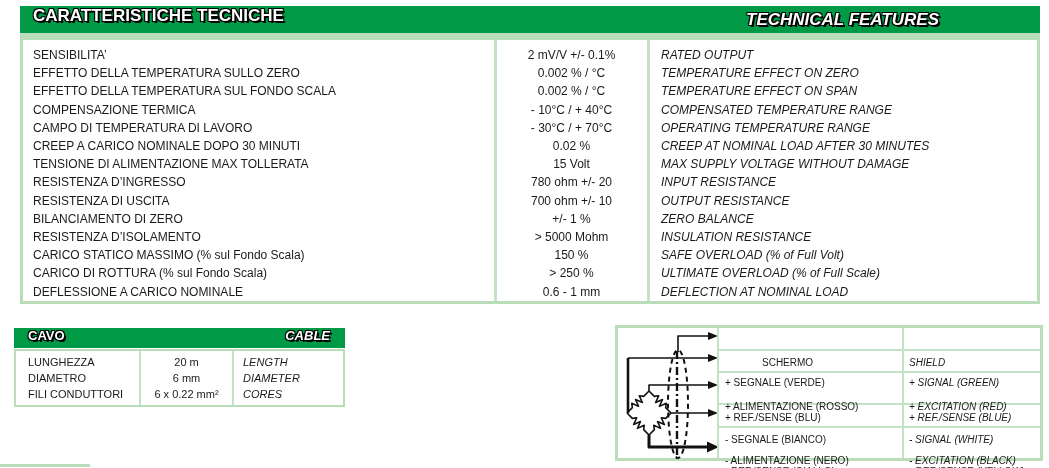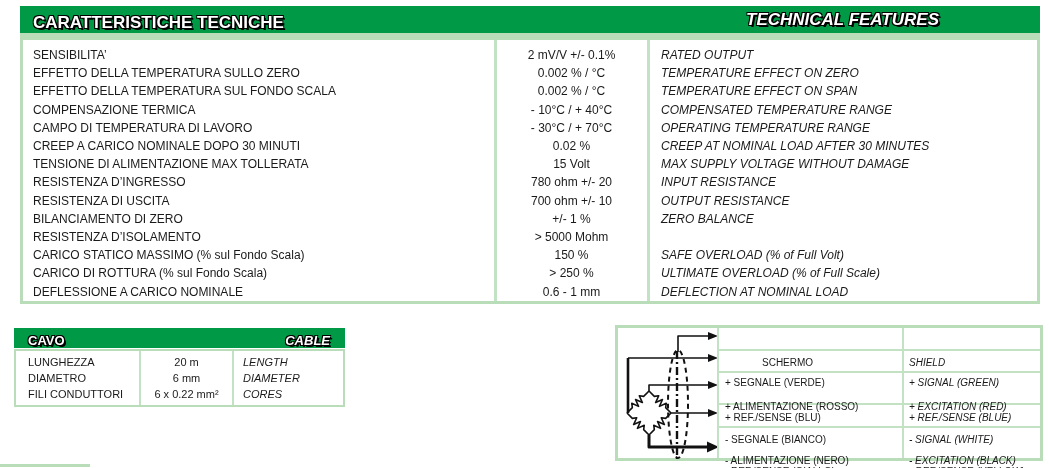--- a/index.html
+++ b/index.html
@@ -2,21 +2,21 @@
 <html><head>
 <meta charset="utf-8">
 <style>
   html,body{margin:0;padding:0;background:#ffffff;}
   #page{
     position:relative;width:1049px;height:468px;background:#ffffff;overflow:hidden;
     font-family:"Liberation Sans","DejaVu Sans",sans-serif;color:#1a1a1a;
   }
   .abs{position:absolute;}
   
-  .greenbar{background:#009945;display:flex;align-items:flex-end;}
+  .greenbar{background:#009945;display:flex;align-items:flex-start;}
   .bar-title{
     color:#ffffff;font-weight:bold;
     text-shadow:-1px -1px 0 #000,1px -1px 0 #000,-1px 1px 0 #000,1px 1px 0 #000,2px 2px 0 #000;
     white-space:nowrap;
   }
   .italic{font-style:italic;}
   
   #main-body{
     left:20px;top:33px;width:1020px;height:271px;box-sizing:border-box;
     border:3px solid #b9dcb9;border-top:7px solid #b9dcb9;background:#fff;
@@ -111,20 +111,21 @@
         <span class="spec-en">OUTPUT RESISTANCE</span>
       </div>
     <div class="spec-row">
         <span class="spec-it">BILANCIAMENTO DI ZERO</span>
         <span class="spec-val">+/- 1 %</span>
         <span class="spec-en">ZERO BALANCE</span>
       </div>
     <div class="spec-row">
         <span class="spec-it">RESISTENZA D’ISOLAMENTO</span>
         <span class="spec-val">&gt; 5000 Mohm</span>
+        <span class="spec-en">INSULATION RESISTANCE</span>
       </div>
     <div class="spec-row">
         <span class="spec-it">CARICO STATICO MASSIMO (% sul Fondo Scala)</span>
         <span class="spec-val">150 %</span>
         <span class="spec-en">SAFE OVERLOAD (% of Full Volt)</span>
       </div>
     <div class="spec-row">
         <span class="spec-it">CARICO DI ROTTURA (% sul Fondo Scala)</span>
         <span class="spec-val">&gt; 250 %</span>
         <span class="spec-en">ULTIMATE OVERLOAD (% of Full Scale)</span>

